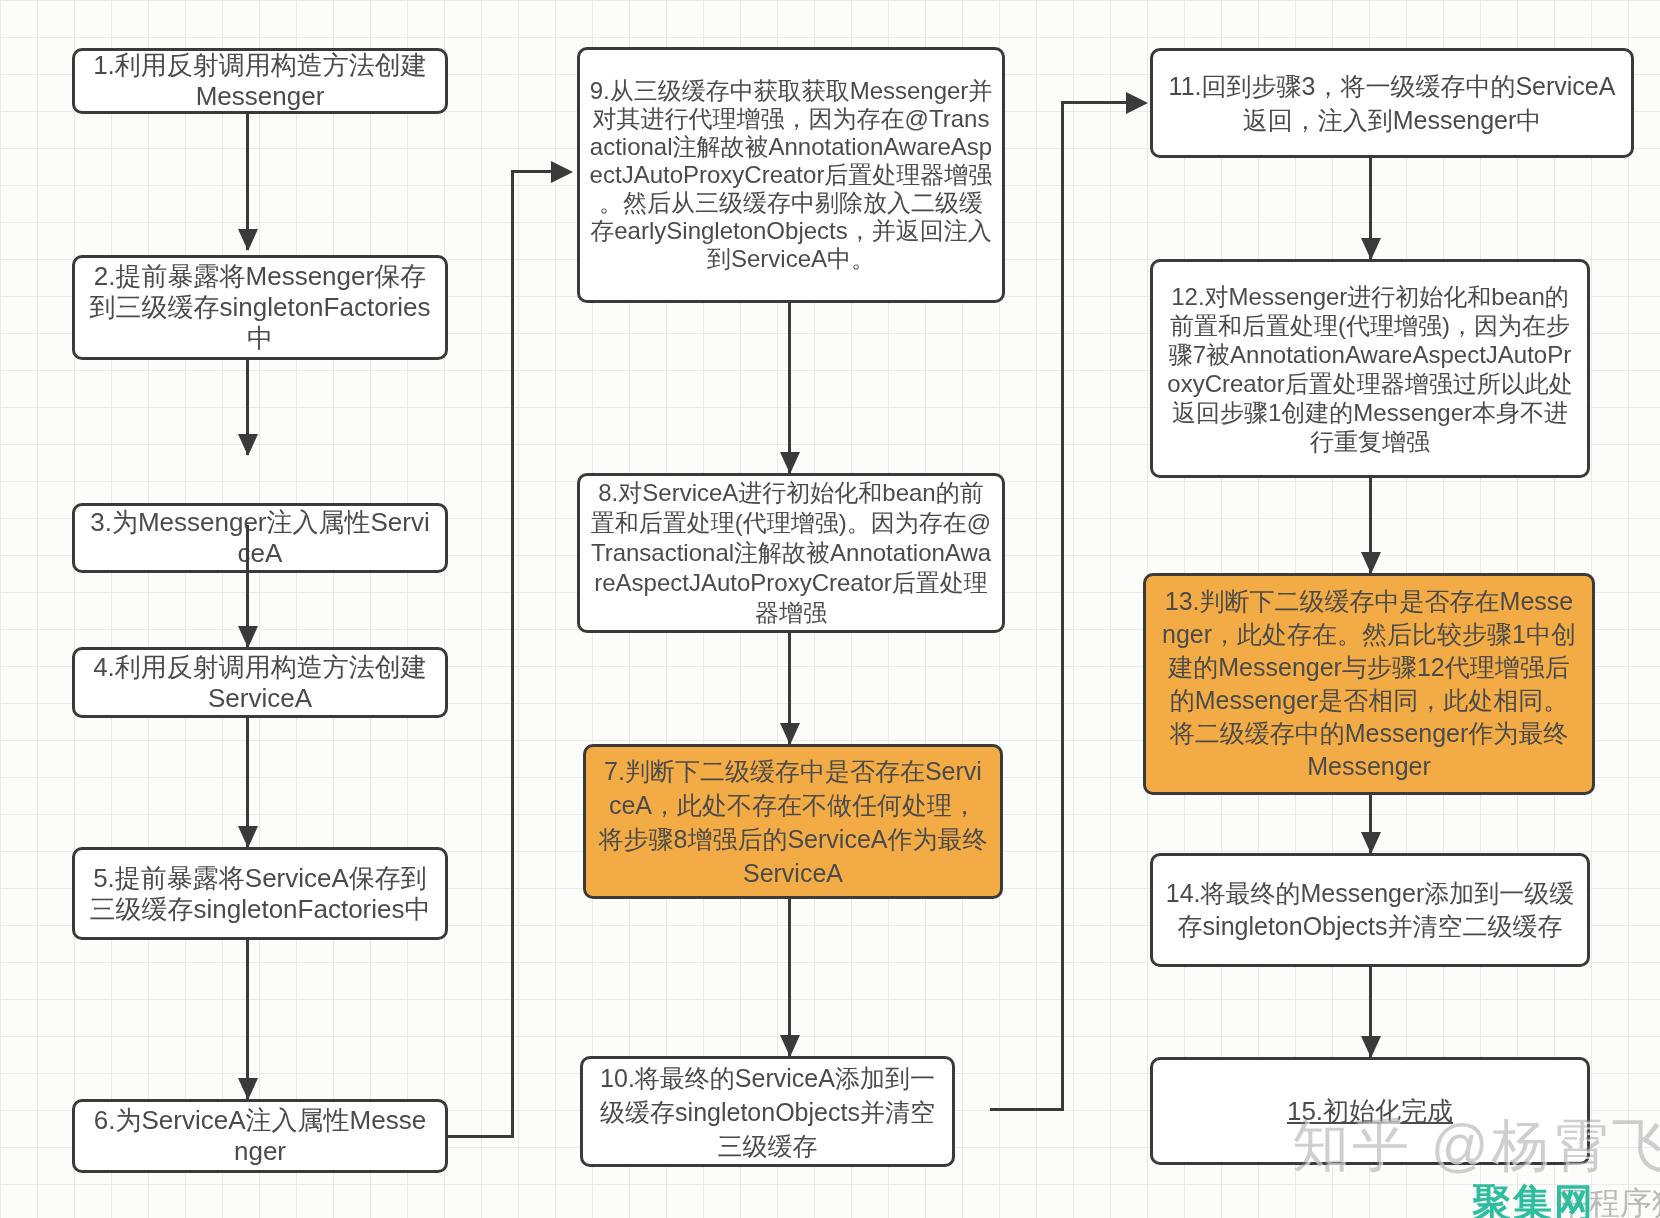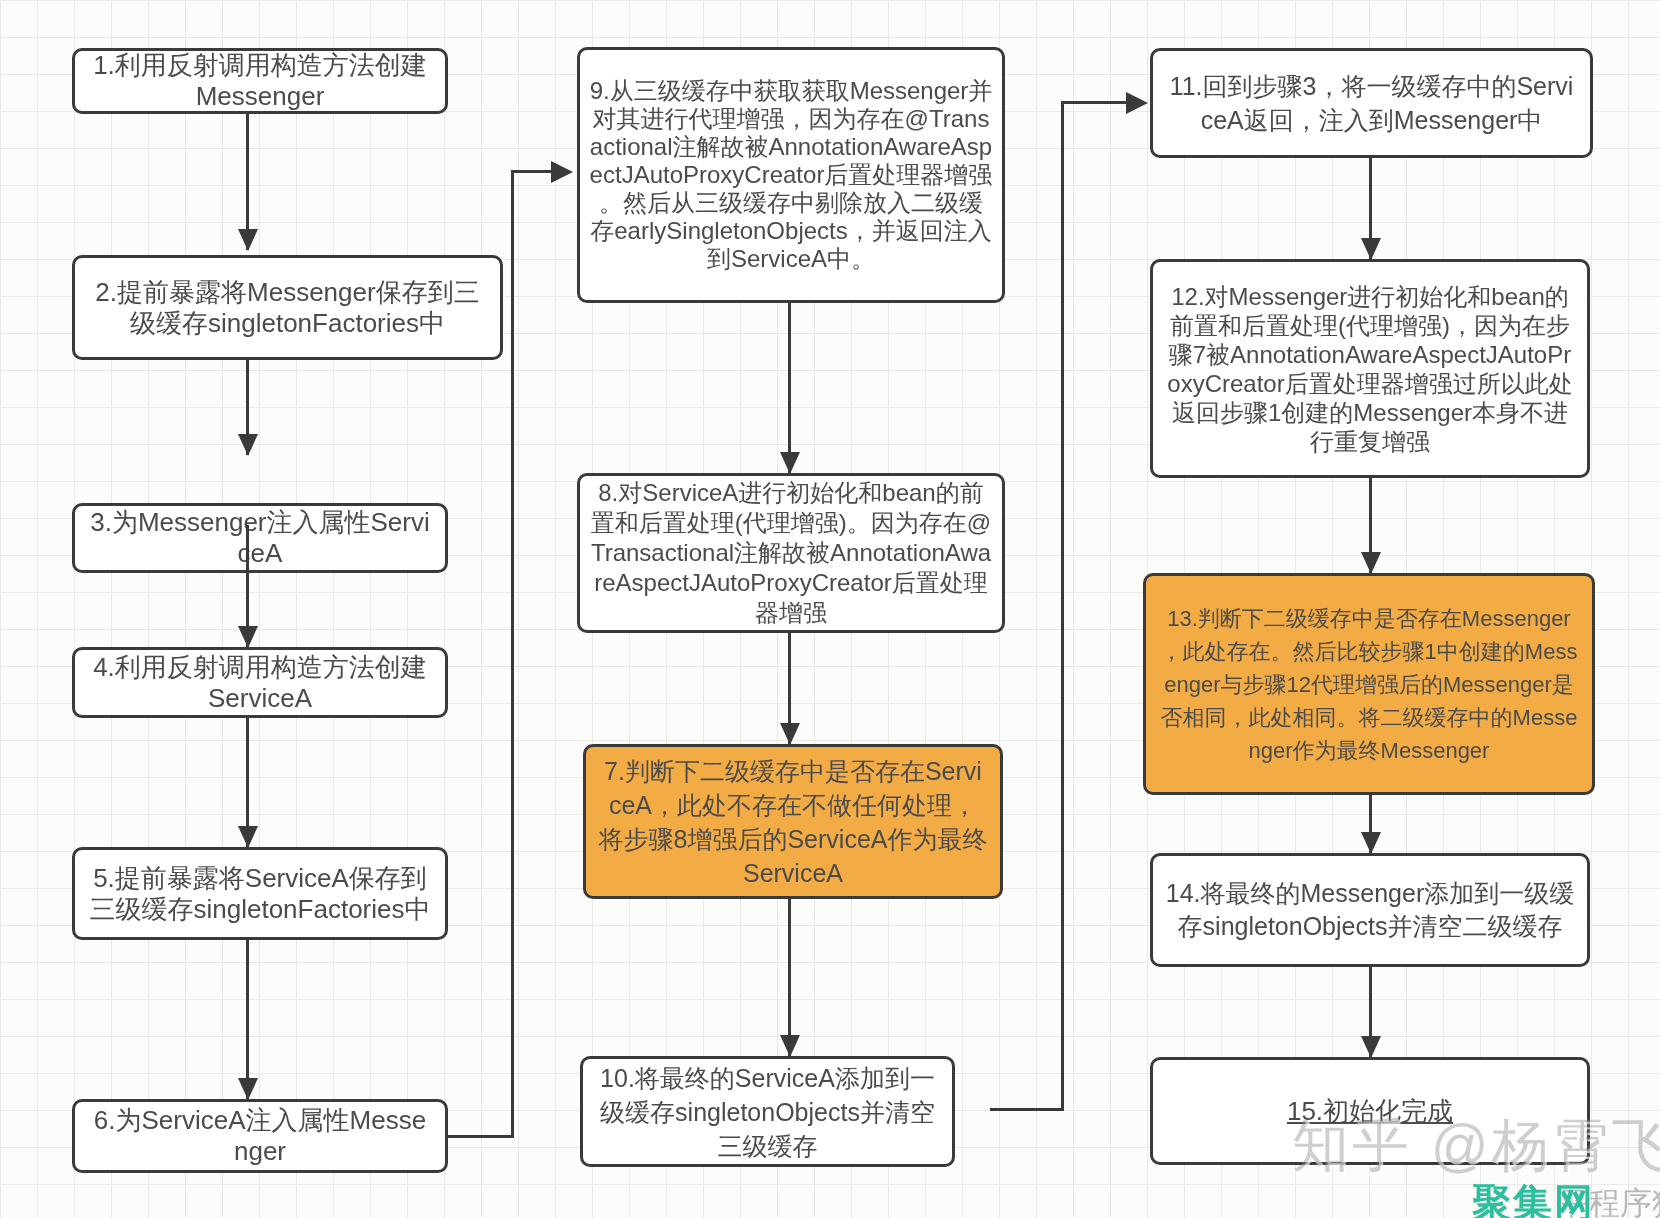--- a/index.html
+++ b/index.html
@@ -46,42 +46,42 @@
     text-shadow:1px 1px 0 rgba(255,255,255,0.8);
   }
   
   .f-left{font-size:26px;line-height:31px;padding:13px 12px;}
   .n7{font-size:24px;line-height:28px;padding:2px 8px;}
   .n8{font-size:24px;line-height:30px;padding:2px 10px;}
   .n9{font-size:25px;line-height:34px;padding:2px 12px;}
   .n10{font-size:25px;line-height:34px;padding:2px 10px;}
   .n11{font-size:25px;line-height:34px;padding:2px 12px;}
   .n12{font-size:24px;line-height:29px;padding:2px 10px;}
-  .n13{font-size:22px;line-height:33px;padding:2px 14px;}
+  .n13{font-size:25px;line-height:33px;padding:2px 14px;}
   .n14{font-size:25px;line-height:33px;padding:2px 12px;}
   .n15{font-size:26px;line-height:32px;padding:2px 12px;}
 </style>
 </head>
 <body>
 
 <div id="canvas">
 
   <div class="node f-left" style="left: 72px; top: 48px; width: 376px; height: 66px; background: rgb(255, 255, 255); border-color: rgb(58, 58, 58);">1.利用反射调用构造方法创建Messenger</div>
-  <div class="node f-left" style="left: 72px; top: 255px; width: 431px; height: 105px; background: rgb(255, 255, 255); border-color: rgb(58, 58, 58);">2.提前暴露将Messenger保存到三级缓存singletonFactories中</div>
+  <div class="node f-left" style="left: 72px; top: 255px; width: 376px; height: 105px; background: rgb(255, 255, 255); border-color: rgb(58, 58, 58);">2.提前暴露将Messenger保存到三级缓存singletonFactories中</div>
   <div class="node f-left" style="left: 72px; top: 455px; width: 376px; height: 70px; background: rgb(255, 255, 255); border-color: rgb(58, 58, 58); margin-top: 48px;">3.为Messenger注入属性ServiceA</div>
   <div class="node f-left" style="left: 72px; top: 647px; width: 376px; height: 71px; background: rgb(255, 255, 255); border-color: rgb(58, 58, 58);">4.利用反射调用构造方法创建ServiceA</div>
   <div class="node f-left" style="left: 72px; top: 847px; width: 376px; height: 93px; background: rgb(255, 255, 255); border-color: rgb(58, 58, 58);">5.提前暴露将ServiceA保存到三级缓存singletonFactories中</div>
   <div class="node f-left" style="left: 72px; top: 1099px; width: 376px; height: 74px; background: rgb(255, 255, 255); border-color: rgb(58, 58, 58);">6.为ServiceA注入属性Messenger</div>
 
   <div class="node n7" style="left: 577px; top: 47px; width: 428px; height: 256px; background: rgb(255, 255, 255); border-color: rgb(58, 58, 58);">9.从三级缓存中获取获取Messenger并对其进行代理增强，因为存在@Transactional注解故被AnnotationAwareAspectJAutoProxyCreator后置处理器增强。然后从三级缓存中剔除放入二级缓存earlySingletonObjects，并返回注入到ServiceA中。</div>
   <div class="node n8" style="left: 577px; top: 473px; width: 428px; height: 160px; background: rgb(255, 255, 255); border-color: rgb(58, 58, 58);">8.对ServiceA进行初始化和bean的前置和后置处理(代理增强)。因为存在@Transactional注解故被AnnotationAwareAspectJAutoProxyCreator后置处理器增强</div>
   <div class="node n9" style="left: 583px; top: 744px; width: 420px; height: 155px; background: rgb(243, 172, 69); border-color: rgb(58, 58, 58);">7.判断下二级缓存中是否存在ServiceA，此处不存在不做任何处理，将步骤8增强后的ServiceA作为最终ServiceA</div>
   <div class="node n10" style="left: 580px; top: 1056px; width: 375px; height: 111px; background: rgb(255, 255, 255); border-color: rgb(58, 58, 58);">10.将最终的ServiceA添加到一级缓存singletonObjects并清空三级缓存</div>
 
-  <div class="node n11" style="left: 1150px; top: 48px; width: 443px; height: 110px; background: rgb(255, 255, 255); border-color: rgb(58, 58, 58);">11.回到步骤3，将一级缓存中的ServiceA返回，注入到Messenger中</div>
+  <div class="node n11" style="left: 1150px; top: 48px; width: 484px; height: 110px; background: rgb(255, 255, 255); border-color: rgb(58, 58, 58);">11.回到步骤3，将一级缓存中的ServiceA返回，注入到Messenger中</div>
   <div class="node n12" style="left: 1150px; top: 259px; width: 440px; height: 219px; background: rgb(255, 255, 255); border-color: rgb(58, 58, 58);">12.对Messenger进行初始化和bean的前置和后置处理(代理增强)，因为在步骤7被AnnotationAwareAspectJAutoProxyCreator后置处理器增强过所以此处返回步骤1创建的Messenger本身不进行重复增强</div>
   <div class="node n13" style="left: 1143px; top: 573px; width: 452px; height: 222px; background: rgb(243, 172, 69); border-color: rgb(58, 58, 58);">13.判断下二级缓存中是否存在Messenger，此处存在。然后比较步骤1中创建的Messenger与步骤12代理增强后的Messenger是否相同，此处相同。将二级缓存中的Messenger作为最终Messenger</div>
   <div class="node n14" style="left: 1150px; top: 853px; width: 440px; height: 114px; background: rgb(255, 255, 255); border-color: rgb(58, 58, 58);">14.将最终的Messenger添加到一级缓存singletonObjects并清空二级缓存</div>
   <div class="node n15" style="left: 1150px; top: 1057px; width: 440px; height: 108px; background: rgb(255, 255, 255); border-color: rgb(58, 58, 58); text-decoration: underline;">15.初始化完成</div>
 
   <div class="varrow" style="left:246px;top:114px;height:136px"></div>
   <div class="varrow" style="left:246px;top:360px;height:95px"></div>
   <div class="varrow" style="left:246px;top:525px;height:122px"></div>
   <div class="varrow" style="left:246px;top:718px;height:129px"></div>
   <div class="varrow" style="left:246px;top:940px;height:159px"></div>

